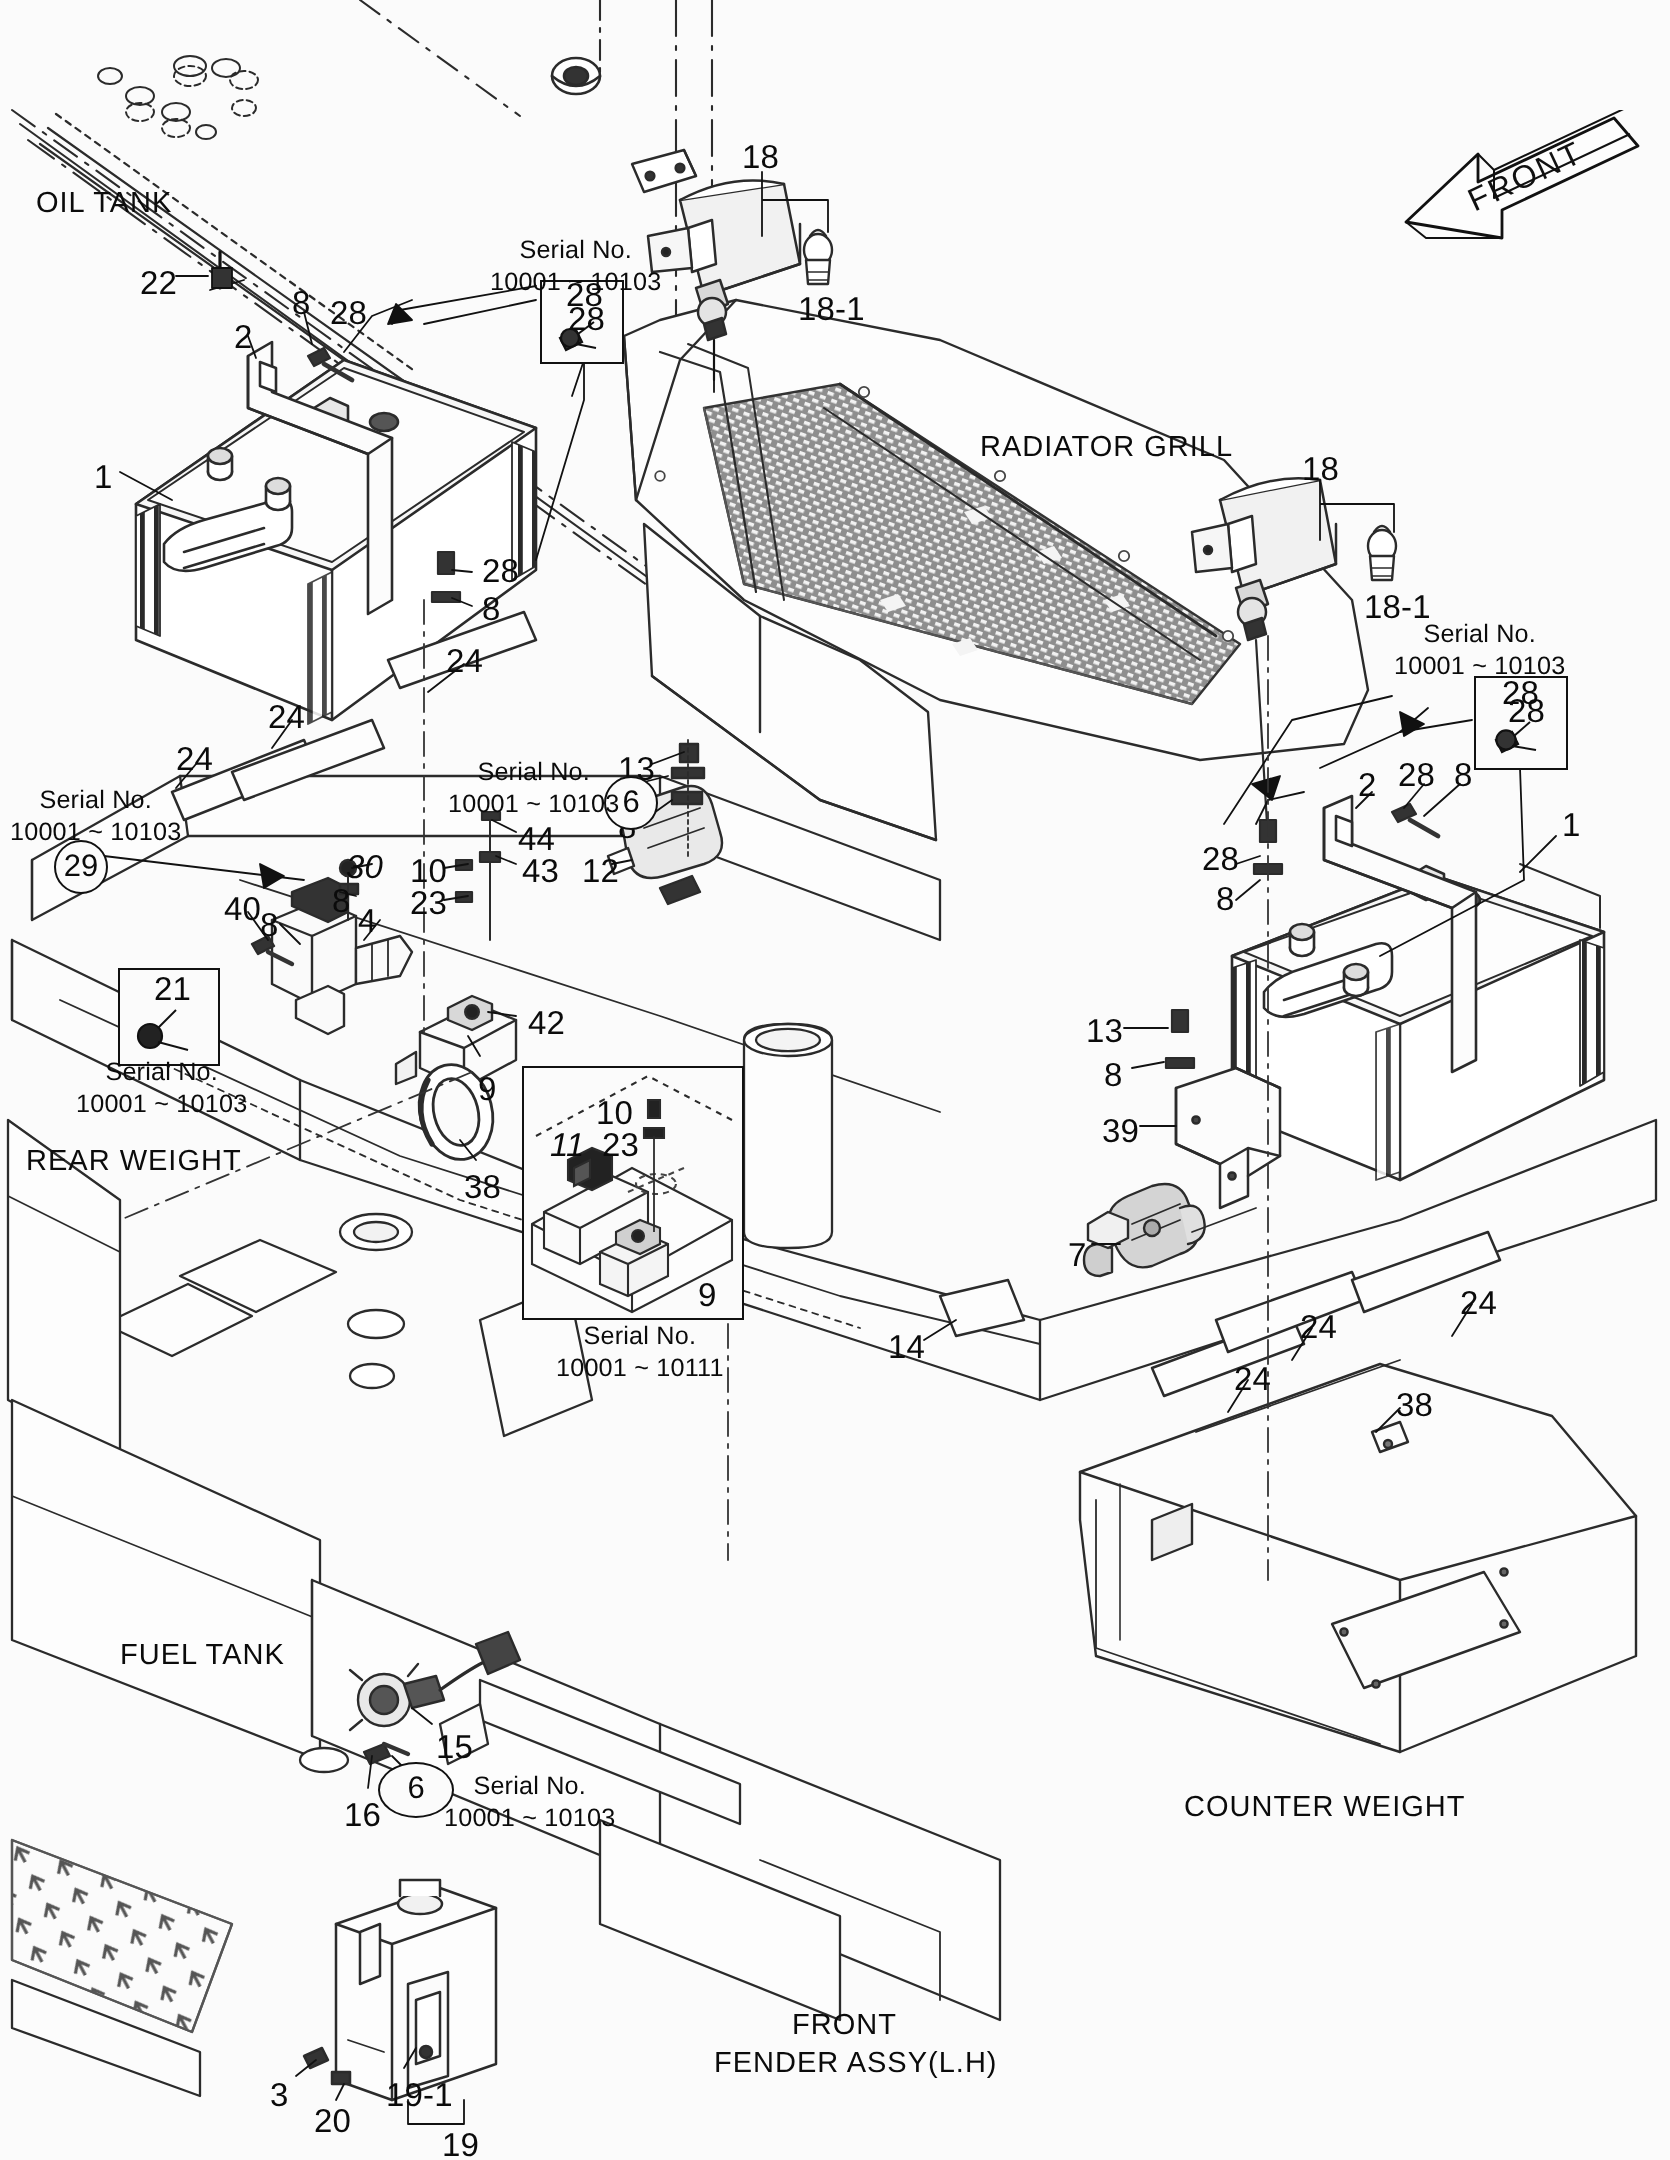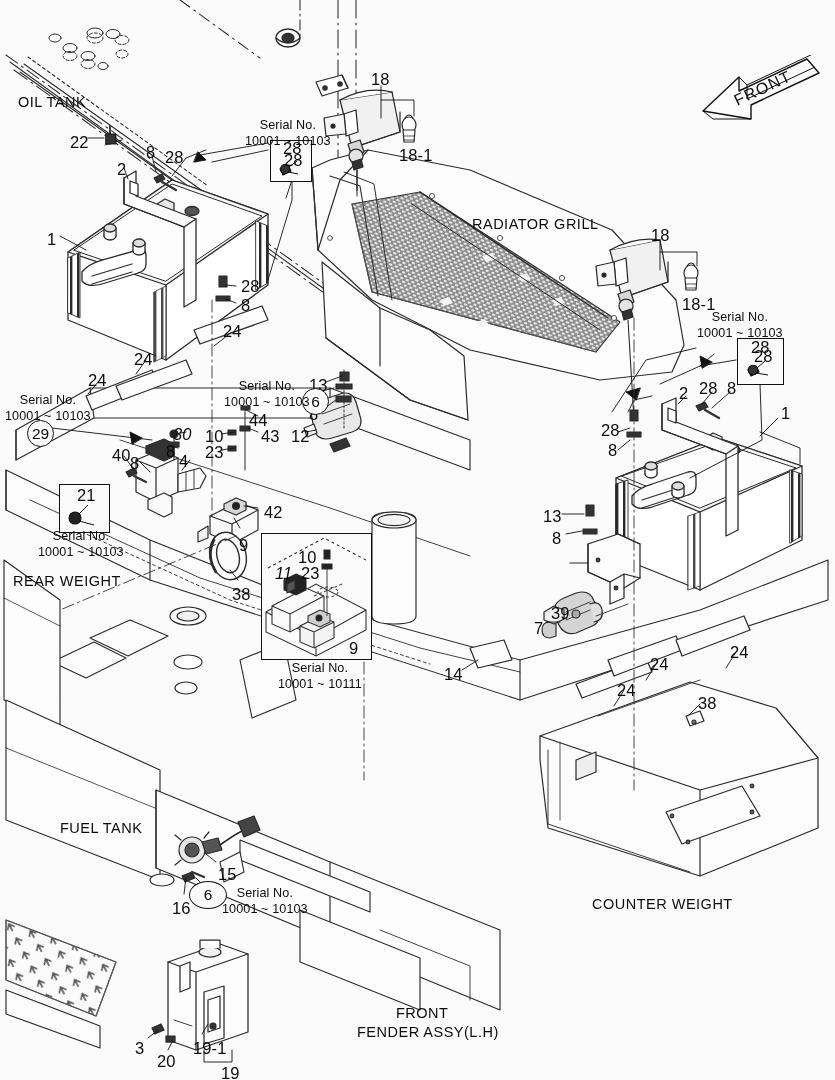--- a/index.html
+++ b/index.html
@@ -623,21 +623,21 @@
     <g stroke="#111" fill="#fdfdfd" stroke-width="1.4" stroke-linejoin="round">
       <path d="M8 56 L44 22 L44 36 L112 4 L124 18 L56 50 L56 64 Z"></path>
       <path d="M44 22 L52 30 L52 44 L120 12 M52 30 L120 -2" fill="none" stroke-width="1"></path>
       <path d="M8 56 L18 64 L56 64" fill="none" stroke-width="1"></path>
     </g>
     <text x="70" y="38" transform="rotate(-25 70 38)" text-anchor="middle" font-family="Liberation Sans, sans-serif" font-size="16" fill="#111" letter-spacing="1.2">FRONT</text>
   </svg>
 
   <div id="section-titles">
       <div class="lbl section-title" style="left: 18px; top: 94px;">OIL TANK</div>
-      <div class="lbl section-title" style="left: 472px; top: 216px; text-align: right;">RADIATOR GRILL</div>
+      <div class="lbl section-title" style="left: 490px; top: 216px; text-align: right;">RADIATOR GRILL</div>
       <div class="lbl section-title" style="left: 13px; top: 573px;">REAR WEIGHT</div>
       <div class="lbl section-title" style="left: 60px; top: 820px;">FUEL TANK</div>
       <div class="lbl section-title" style="left: 592px; top: 880px; margin-top: 16px;">COUNTER WEIGHT</div>
       <div class="lbl section-title" style="left: 396px; top: 1005px;">FRONT</div>
       <div class="lbl section-title" style="left: 357px; top: 1024px;">FENDER ASSY(L.H)</div>
     </div>
   <div id="callout-numbers">
       <div class="lbl callout" style="left: 70px; top: 133px;">22</div>
       <div class="lbl callout" style="left: 117px; top: 160px;">2</div>
       <div class="lbl callout" style="left: 146px; top: 143px;">8</div>
@@ -653,21 +653,21 @@
       <div class="lbl callout" style="left: 754px; top: 347px;">28</div>
       <div class="lbl callout" style="left: 679px; top: 384px;">2</div>
       <div class="lbl callout" style="left: 699px; top: 379px;">28</div>
       <div class="lbl callout" style="left: 727px; top: 379px;">8</div>
       <div class="lbl callout" style="left: 601px; top: 421px;">28</div>
       <div class="lbl callout" style="left: 608px; top: 441px;">8</div>
       <div class="lbl callout" style="left: 781px; top: 404px;">1</div>
       <div class="lbl callout" style="left: 309px; top: 376px;">13</div>
       <div class="lbl callout" style="left: 309px; top: 405px;">8</div>
       <div class="lbl callout" style="left: 291px; top: 427px;">12</div>
-      <div class="lbl callout" style="left: 249px; top: 411px;">44</div>
+      <div class="lbl callout" style="left: 259px; top: 411px;">44</div>
       <div class="lbl callout" style="left: 261px; top: 427px;">43</div>
       <div class="lbl callout" style="left: 205px; top: 427px;">10</div>
       <div class="lbl callout" style="left: 205px; top: 443px;">23</div>
       <div class="lbl callout" style="left: 223px; top: 322px;">24</div>
       <div class="lbl callout" style="left: 134px; top: 350px;">24</div>
       <div class="lbl callout" style="left: 88px; top: 371px;">24</div>
       <div class="lbl callout" style="left: 173px; top: 425px; font-style: italic;">30</div>
       <div class="lbl callout" style="left: 166px; top: 442px;">8</div>
       <div class="lbl callout" style="left: 112px; top: 446px;">40</div>
       <div class="lbl callout" style="left: 130px; top: 454px;">8</div>
@@ -675,21 +675,21 @@
       <div class="lbl callout" style="left: 264px; top: 503px;">42</div>
       <div class="lbl callout" style="left: 239px; top: 536px;">9</div>
       <div class="lbl callout" style="left: 232px; top: 585px;">38</div>
       <div class="lbl callout" style="left: 298px; top: 548px;">10</div>
       <div class="lbl callout" style="left: 275px; top: 564px; font-style: italic;">11</div>
       <div class="lbl callout" style="left: 301px; top: 564px;">23</div>
       <div class="lbl callout" style="left: 349px; top: 639px;">9</div>
       <div class="lbl callout" style="left: 444px; top: 665px;">14</div>
       <div class="lbl callout" style="left: 543px; top: 507px;">13</div>
       <div class="lbl callout" style="left: 552px; top: 529px;">8</div>
-      <div class="lbl callout" style="left: 551px; top: 557px; margin-top: 47px;">39</div>
+      <div class="lbl callout" style="left: 551px; top: 557px;">39</div>
       <div class="lbl callout" style="left: 534px; top: 619px;">7</div>
       <div class="lbl callout" style="left: 730px; top: 643px;">24</div>
       <div class="lbl callout" style="left: 650px; top: 655px;">24</div>
       <div class="lbl callout" style="left: 617px; top: 681px;">24</div>
       <div class="lbl callout" style="left: 698px; top: 694px;">38</div>
       <div class="lbl callout" style="left: 218px; top: 865px;">15</div>
       <div class="lbl callout" style="left: 172px; top: 899px;">16</div>
       <div class="lbl callout" style="left: 135px; top: 1039px;">3</div>
       <div class="lbl callout" style="left: 157px; top: 1052px;">20</div>
       <div class="lbl callout" style="left: 193px; top: 1039px;">19-1</div>

